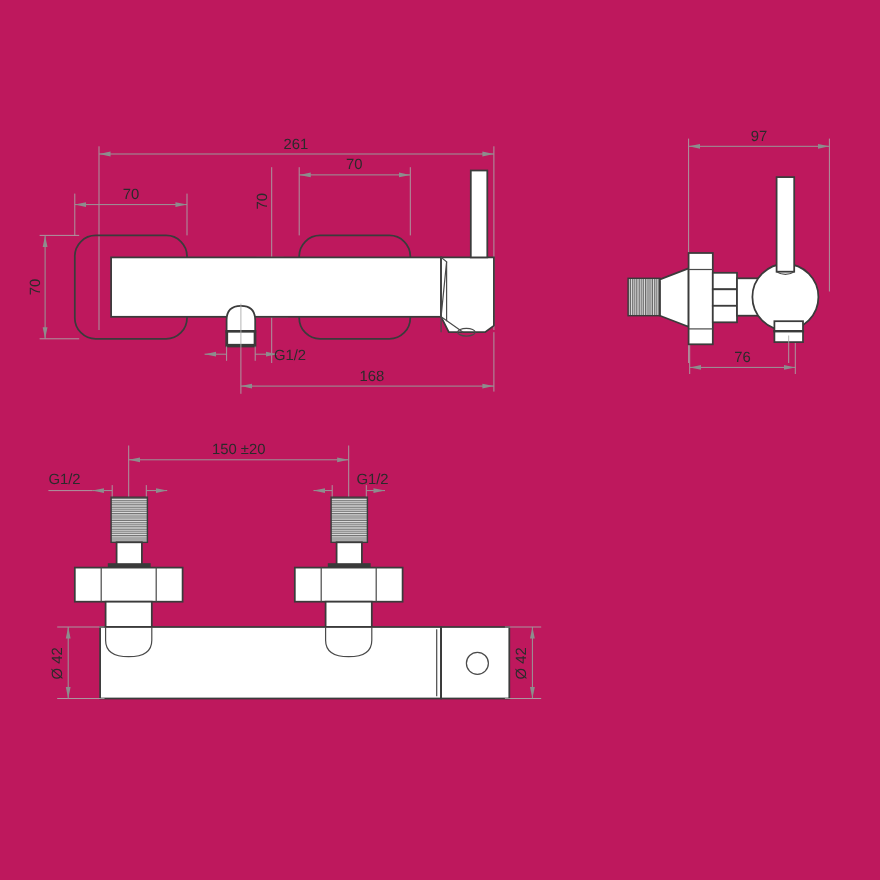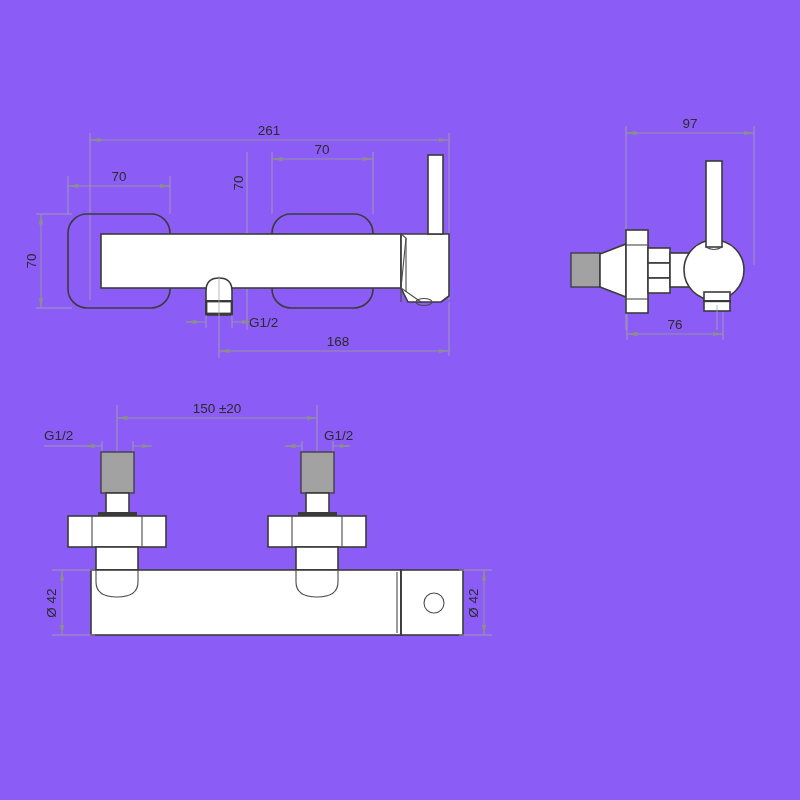--- a/index.html
+++ b/index.html
@@ -8,21 +8,21 @@
     padding: 0;
     background: #ffffff;
   }
   body {
     font-family: "Liberation Sans", sans-serif;
   }
   #sheet {
     position: relative;
     width: 800px;
     height: 800px;
-    background: #8b5cf6;
+    background: #be185d;
     overflow: hidden;
   }
   svg#drawing {
     position: absolute;
     left: 0;
     top: 0;
     width: 800px;
     height: 800px;
     display: block;
   }

